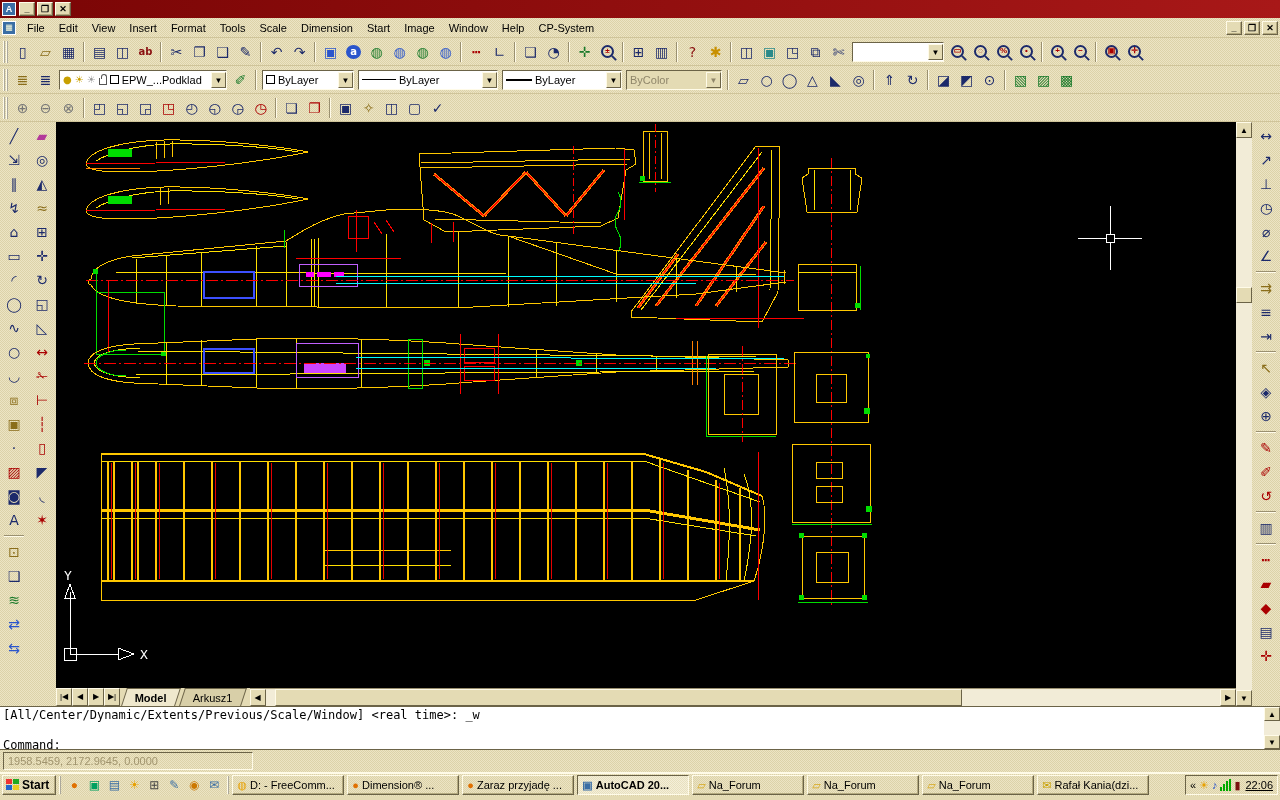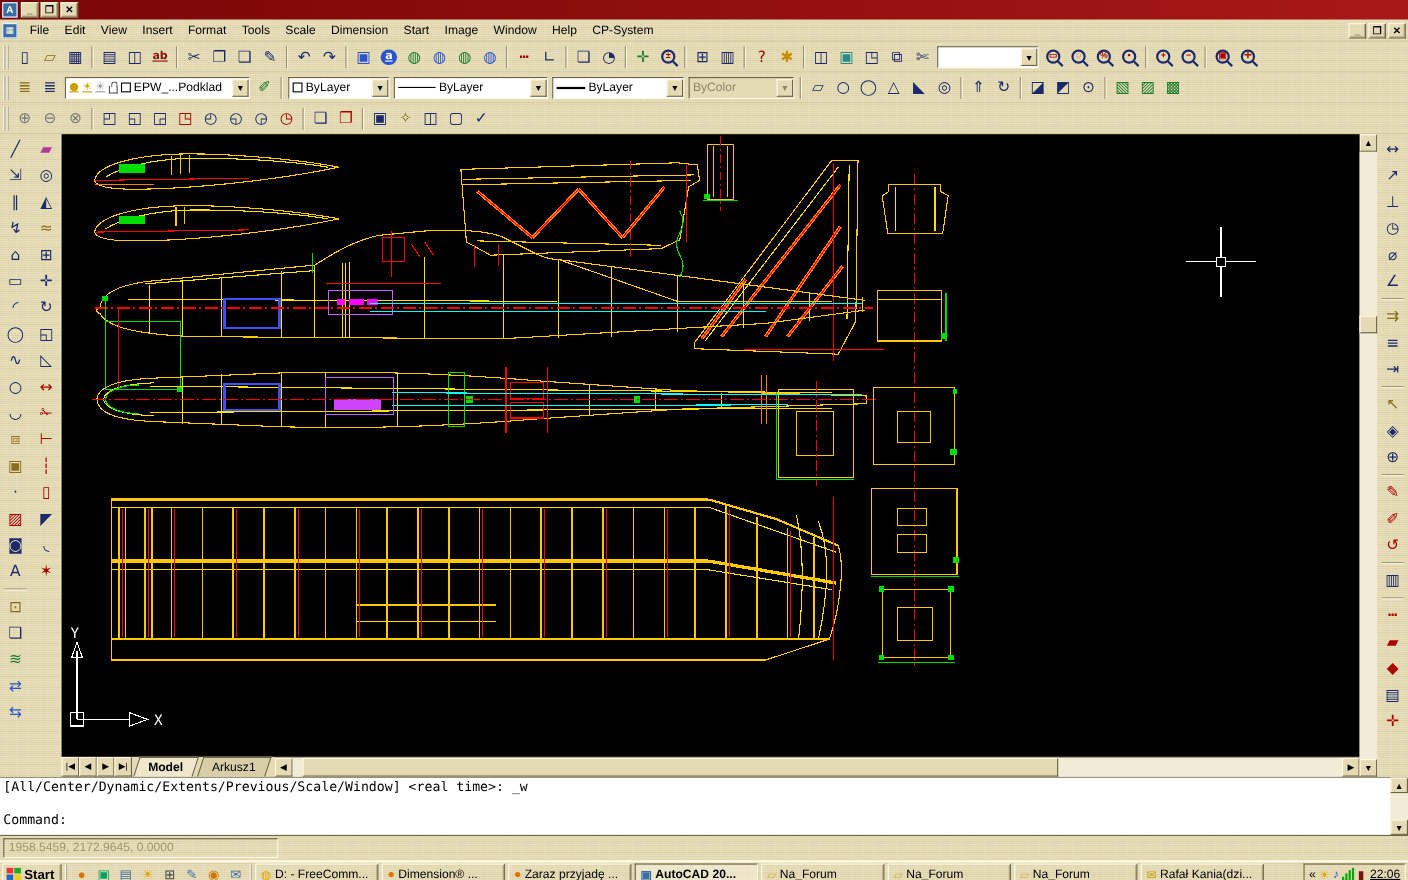--- a/index.html
+++ b/index.html
@@ -23,21 +23,21 @@
   
   .menubar{height:20px;display:flex;align-items:center;padding-left:2px;border-bottom:1px solid #cfc49a;}
   .menubar .docicon{width:14px;height:14px;background:#3a6ea5;border:1px solid #fff;margin-right:4px;color:#ffd;font-size:8px;text-align:center;line-height:12px;}
   .menu-item{padding:2px 7px;cursor:default;}
   .menu-spacer{flex:1;}
   
   .toolrow{display:flex;align-items:center;height:28px;border-bottom:1px solid #cfc49a;padding-left:2px;}
   .grip{width:5px;height:22px;border-left:2px ridge #fffbe8;border-right:2px ridge #fffbe8;margin:0 3px 0 1px;}
   .tbtn{width:23px;height:23px;display:inline-flex;align-items:center;justify-content:center;border:1px solid transparent;}
   .glyph{font-size:14px;line-height:14px;color:#1c2a6b;font-family:"DejaVu Sans",sans-serif;}
-  .glyph.small{font-size:10px;font-weight:bold;text-decoration:underline;}
+  .glyph.small{font-size:10px;font-weight:bold;}
   .tsep{width:2px;height:20px;border-left:1px solid #9a9070;border-right:1px solid #fffbe8;margin:0 3px;}
   .tsep-h{height:2px;width:20px;border-top:1px solid #9a9070;border-bottom:1px solid #fffbe8;margin:3px 0;}
   .mag{position:relative;width:13px;height:13px;border:2px solid #1c2a6b;border-radius:50%;display:inline-block;}
   .mag::after{content:"";position:absolute;width:6px;height:2px;background:#1c2a6b;bottom:-3px;right:-5px;transform:rotate(45deg);}
   .magov{position:absolute;left:0;top:-1px;width:9px;text-align:center;font-size:8px;font-weight:bold;color:#a00;}
   .combo{height:20px;background:#fff;border:1px solid;border-color:#6b6347 #fffbe8 #fffbe8 #6b6347;display:flex;align-items:center;font-size:11px;padding-left:3px;gap:3px;margin:0 2px;}
   .combo .carrow{margin-left:auto;width:15px;height:16px;background:#e4dbb4;border:1px solid;border-color:#fffbe8 #6b6347 #6b6347 #fffbe8;font-size:8px;line-height:15px;text-align:center;}
   .combo.disabled{background:#e4dbb4;color:#8f866a;}
   .swatch{width:9px;height:9px;background:#fff;border:1px solid #000;display:inline-block;}
   .ltline{display:inline-block;width:34px;height:0;border-top:1px solid #000;}
@@ -62,21 +62,21 @@
   .scrbtn{width:16px;background:#e4dbb4;border:1px solid;border-color:#fffbe8 #6b6347 #6b6347 #fffbe8;font-size:8px;text-align:center;line-height:15px;}
   .scrtrack{flex:1;background:#f2ecd7;position:relative;}
   .scrthumb{position:absolute;top:0;bottom:0;left:1%;width:72%;background:#e4dbb4;border:1px solid;border-color:#fffbe8 #6b6347 #6b6347 #fffbe8;}
   .vscroll{width:16px;display:flex;flex-direction:column;}
   .vscroll .scrbtn{width:100%;height:16px;}
   .vtrack{flex:1;background:#f2ecd7;position:relative;}
   .vthumb{position:absolute;left:0;right:0;top:27%;height:16px;background:#e4dbb4;border:1px solid;border-color:#fffbe8 #6b6347 #6b6347 #fffbe8;}
   .rightbar{width:28px;display:flex;flex-direction:column;align-items:center;padding-top:2px;}
   .rightbar .tbtn{width:24px;height:24px;}
   
-  .cmdline{height:54px;background:#fff;border:1px solid #6b6347;border-left:none;border-right:none;display:flex;}
+  .cmdline{height:44px;background:#fff;border:1px solid #6b6347;border-left:none;border-right:none;display:flex;}
   .cmdtext{flex:1;font-family:"DejaVu Sans Mono",monospace;font-size:12px;line-height:15px;padding:1px 3px;white-space:pre;}
   .cmdscroll{width:16px;display:flex;flex-direction:column;justify-content:space-between;background:#f2ecd7;}
   .cmdscroll .scrbtn{height:14px;line-height:13px;}
   
   .statusbar{height:22px;display:flex;align-items:center;padding:0 3px;gap:4px;}
   .coords{width:250px;height:18px;border:1px solid;border-color:#6b6347 #fffbe8 #fffbe8 #6b6347;color:#a0946e;padding:2px 4px;font-size:11px;}
   .toggle{height:18px;padding:2px 8px;font-size:11px;border:1px solid;border-color:#fffbe8 #6b6347 #6b6347 #fffbe8;}
   .toggle.pressed{border-color:#6b6347 #fffbe8 #fffbe8 #6b6347;background:#ddd3ab;}
   
   .taskbar{height:24px;border-top:2px solid #fffbe8;display:flex;align-items:center;padding:1px 2px;gap:3px;}

